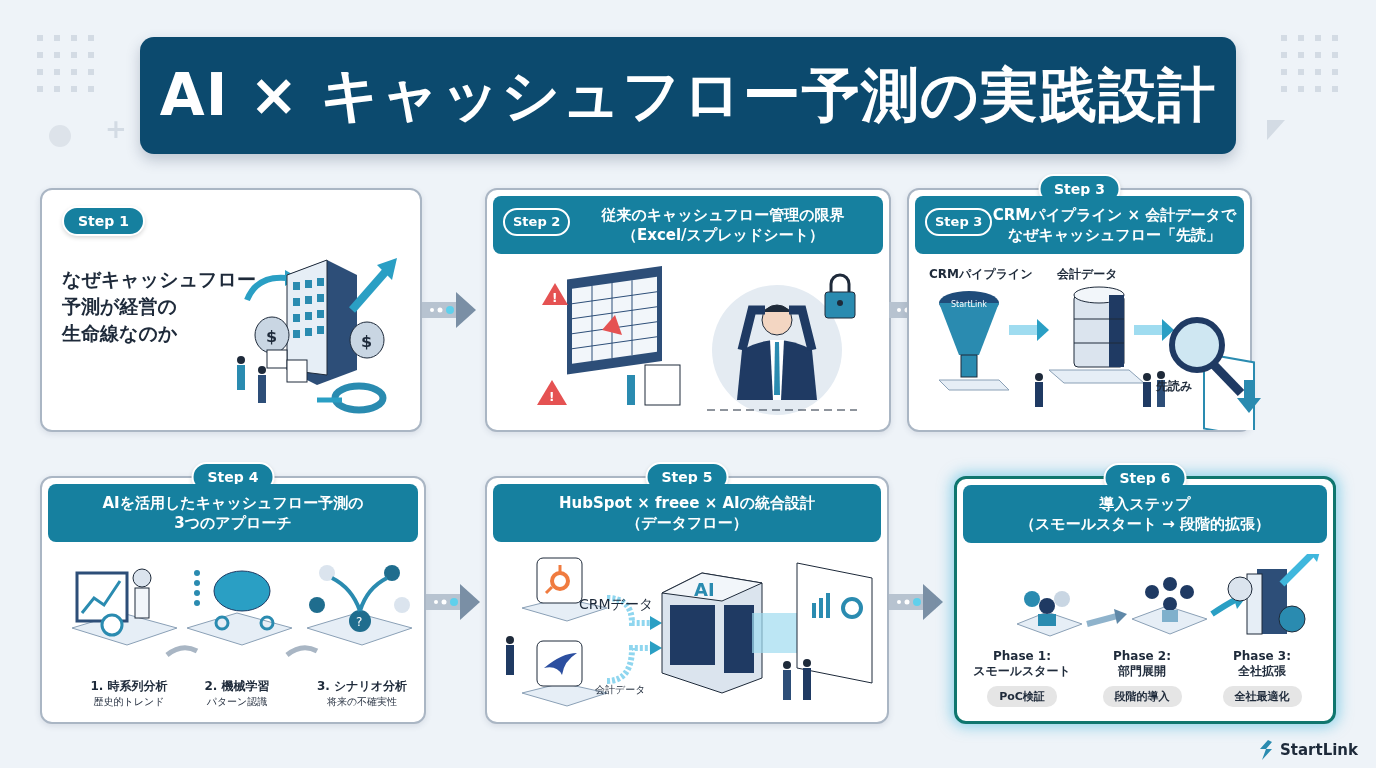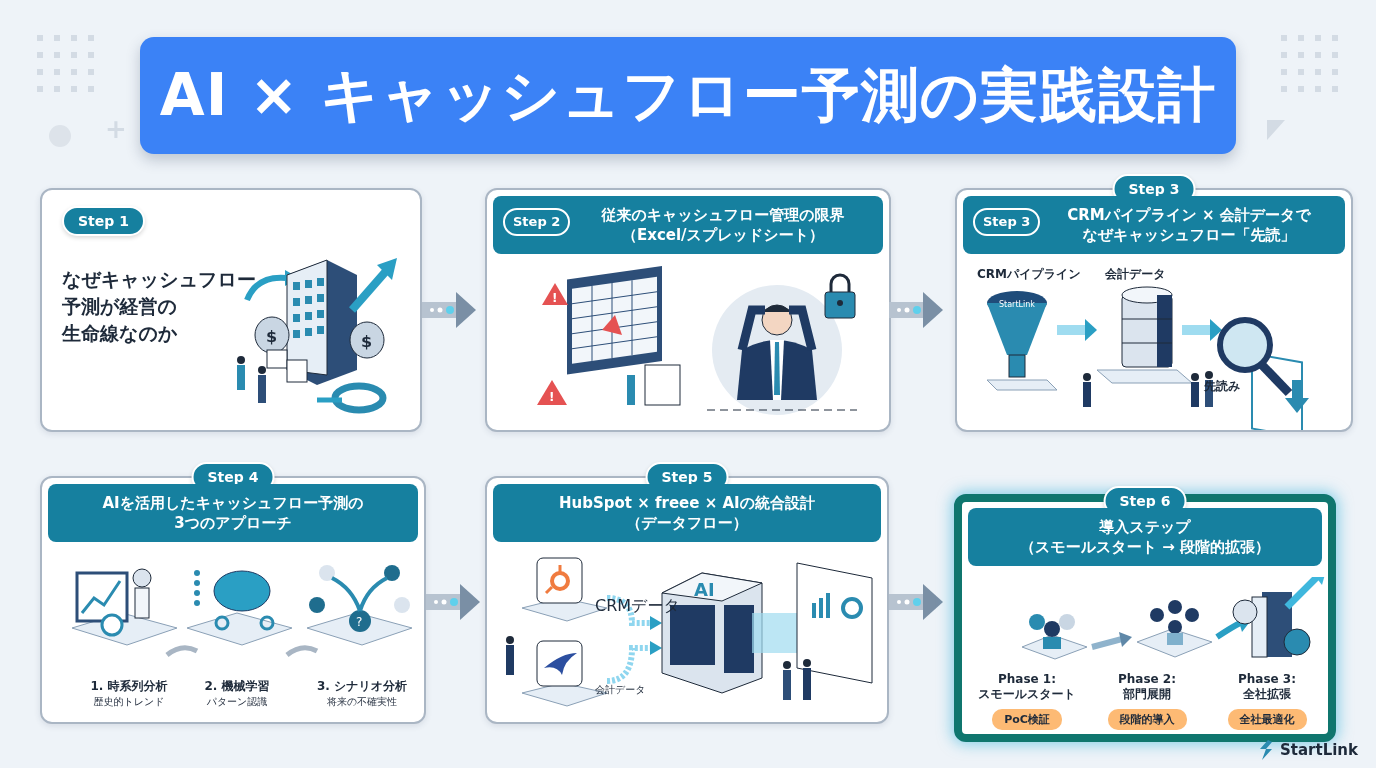--- a/index.html
+++ b/index.html
@@ -1,33 +1,33 @@
 <!DOCTYPE html>
 <html><head>
 <meta charset="utf-8">
 <style>
   *{box-sizing:border-box;margin:0;padding:0;}
   html,body{width:1376px;height:768px;overflow:hidden;}
   body{background:#eef3f8;font-family:"DejaVu Sans","Liberation Sans",sans-serif;position:relative;color:#1e2a3a;}
   .bg-shape{position:absolute;}
   .dots{position:absolute;display:grid;grid-template-columns:repeat(4,6px);gap:11px;}
   .dots span{width:6px;height:6px;background:#d3dbe4;display:block;}
-  .title-bar{position:absolute;left:140px;top:37px;width:1096px;height:117px;background:#3b82f6;border-radius:14px;box-shadow:0 6px 14px rgba(40,60,90,.25);display:flex;align-items:center;justify-content:center;}
+  .title-bar{position:absolute;left:140px;top:37px;width:1096px;height:117px;background:#0c4a6e;border-radius:14px;box-shadow:0 6px 14px rgba(40,60,90,.25);display:flex;align-items:center;justify-content:center;}
   .title-bar h1{color:#fff;font-size:58px;font-weight:bold;letter-spacing:1px;}
   .card{position:absolute;background:#fff;border:2px solid #aab6c4;border-radius:12px;box-shadow:0 2px 6px rgba(40,60,90,.12);}
-  .card.glow{border:8px solid #0f766e;box-shadow:0 0 14px 3px rgba(63,183,221,.55);margin-top:18px;}
+  .card.glow{border:3px solid #0f766e;box-shadow:0 0 14px 3px rgba(63,183,221,.55);}
   .pill{position:absolute;background:#16809f;color:#fff;font-weight:bold;font-size:14px;border-radius:16px;padding:5px 14px;border:2px solid #fff;box-shadow:0 2px 4px rgba(0,0,0,.15);}
   .pill.top{left:50%;transform:translateX(-50%);top:-16px;}
   .banner{position:absolute;left:6px;right:6px;top:6px;height:58px;background:#16809f;border-radius:8px;color:#fff;font-weight:bold;font-size:15px;text-align:center;line-height:20px;display:flex;flex-direction:column;justify-content:center;align-items:center;}
   .banner .inpill{position:absolute;left:10px;top:12px;border:2px solid #fff;border-radius:14px;padding:2px 8px;font-size:13px;}
   .arrow{position:absolute;width:54px;height:40px;}
   .illus{position:absolute;}
   .lbl{position:absolute;font-weight:bold;font-size:12px;text-align:center;color:#1e2a3a;}
   .sub{font-weight:normal;font-size:10px;color:#2a3444;}
-  .badge{display:inline-block;background:#fdba74;border-radius:10px;padding:3px 12px;font-size:11px;margin-top:6px;}
+  .badge{display:inline-block;background:#e5e5e5;border-radius:10px;padding:3px 12px;font-size:11px;margin-top:6px;}
   .logo{position:absolute;right:18px;bottom:8px;display:flex;align-items:center;gap:6px;font-weight:bold;font-size:15px;color:#1e2a3a;}
 </style>
 </head>
 <body>
 
 <div class="dots" style="left:37px;top:35px;">
   <span></span>
     <span></span>
     <span></span>
     <span></span>
@@ -166,21 +166,21 @@
 </div>
 
 <svg class="arrow" style="left:889px;top:290px;">
   <rect x="0" y="12" width="36" height="16" fill="#b7c3d0"></rect>
   <polygon points="34,2 54,20 34,38" fill="#7a8fa5"></polygon>
   <circle cx="10" cy="20" r="2" fill="#fff"></circle>
     <circle cx="18" cy="20" r="2.5" fill="#fff"></circle>
     <circle cx="28" cy="20" r="4" fill="#5fd0ec"></circle>
 </svg>
 
-<div class="card" style="left:955px;top:188px;width:398px;height:244px;">
+<div class="card" style="left:907px;top:188px;width:345px;height:244px;">
   <div class="pill top">Step 3</div>
   <div class="banner">
     <span class="inpill">Step 3</span>
     <div style="padding-left:70px;">CRMパイプライン × 会計データで</div>
     <div style="padding-left:70px;">なぜキャッシュフロー「先読」</div>
   </div>
   <div class="lbl" style="left:20px;top:76px;">CRMパイプライン</div>
   <div class="lbl" style="left:148px;top:76px;">会計データ</div>
   <svg class="illus" style="left:20px;top:95px;" width="340" height="145">
     <polygon points="10,95 70,95 80,105 20,105" fill="#e6eef6" stroke="#8aa0b6"></polygon>
@@ -298,21 +298,21 @@
       <rect x="317" y="45" width="4" height="20" fill="#2a8bb0"></rect>
       <rect x="324" y="40" width="4" height="25" fill="#2a8bb0"></rect>
     <circle cx="350" cy="55" r="9" fill="none" stroke="#2a8bb0" stroke-width="4"></circle>
     <circle cx="285" cy="112" r="4" fill="#1e2a3a"></circle>
       <rect x="281" y="117" width="8" height="30" fill="#2d4e78"></rect>
     <circle cx="305" cy="110" r="4" fill="#1e2a3a"></circle>
       <rect x="301" y="115" width="8" height="32" fill="#1f3a63"></rect>
     <circle cx="8" cy="87" r="4" fill="#1e2a3a"></circle>
       <rect x="4" y="92" width="8" height="30" fill="#1f3a63"></rect>
   </svg>
-  <div class="lbl" style="left:108px;top:118px;font-size:16px;font-weight:normal;">CRMデータ</div>
+  <div class="lbl" style="left:92px;top:118px;font-size:14px;font-weight:normal;">CRMデータ</div>
   <div class="lbl" style="left:108px;top:205px;font-size:10px;font-weight:normal;">会計データ</div>
 </div>
 
 <svg class="arrow" style="left:889px;top:582px;">
   <rect x="0" y="12" width="36" height="16" fill="#b7c3d0"></rect>
   <polygon points="34,2 54,20 34,38" fill="#7a8fa5"></polygon>
   <circle cx="10" cy="20" r="2" fill="#fff"></circle>
     <circle cx="18" cy="20" r="2.5" fill="#fff"></circle>
     <circle cx="28" cy="20" r="4" fill="#5fd0ec"></circle>
 </svg>

